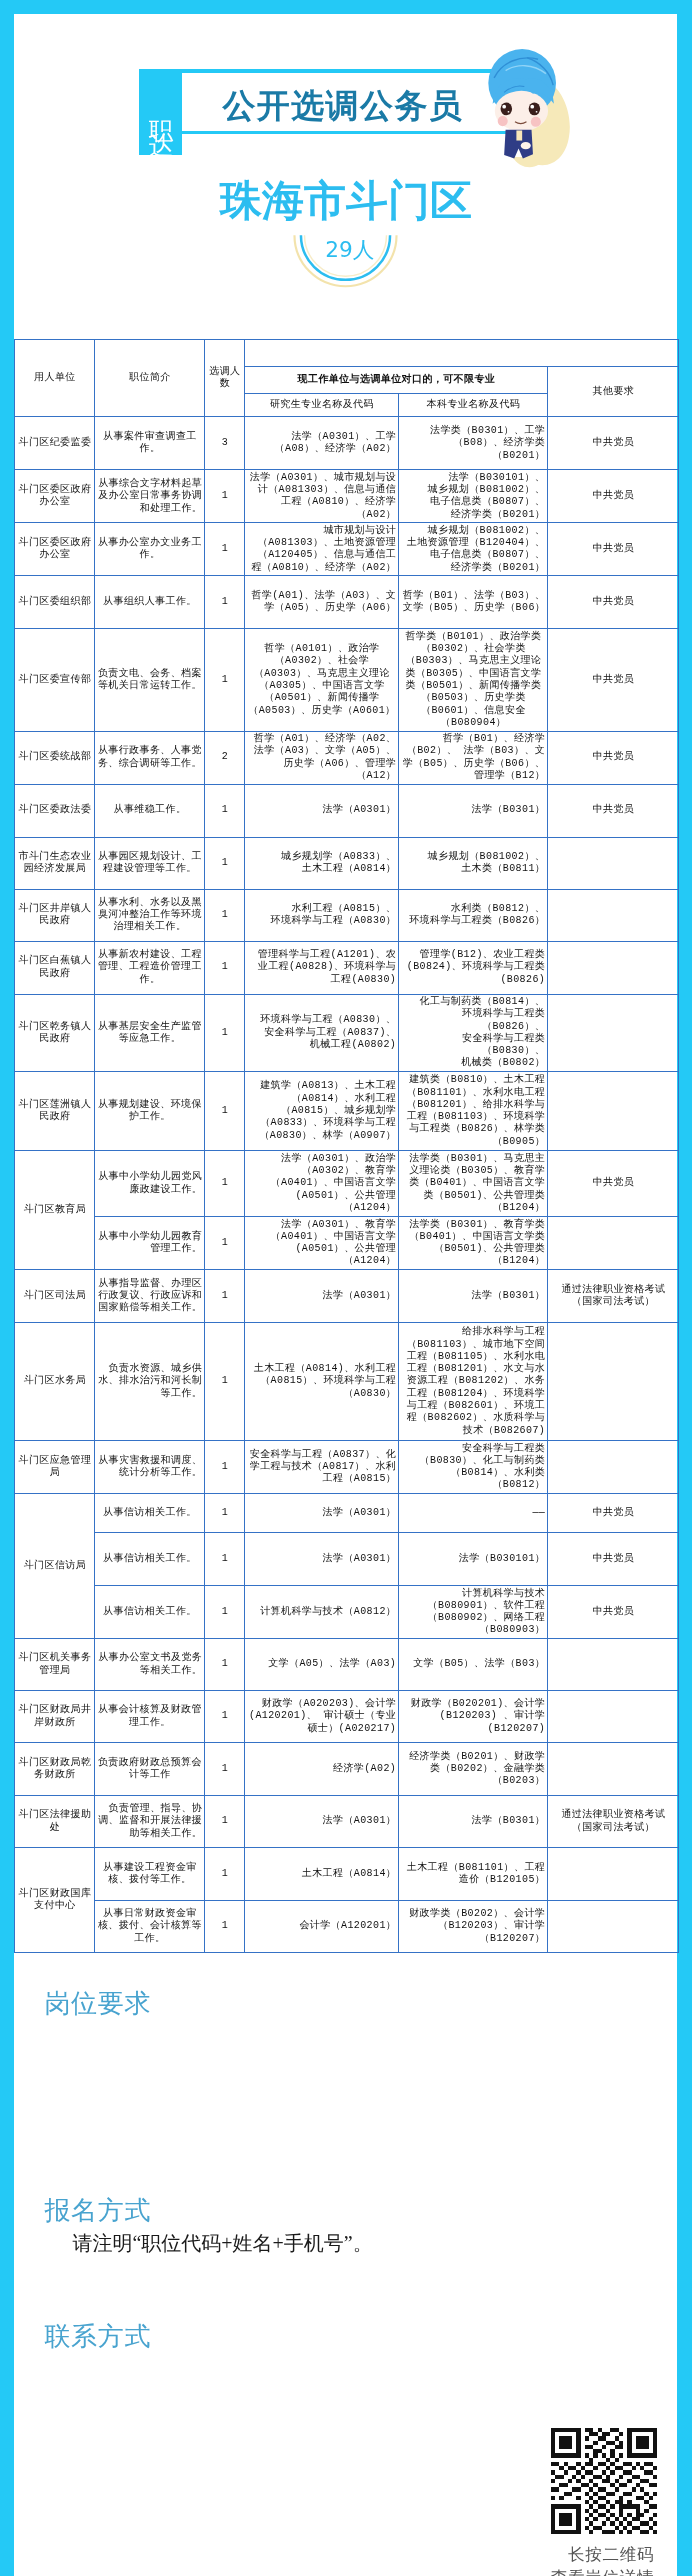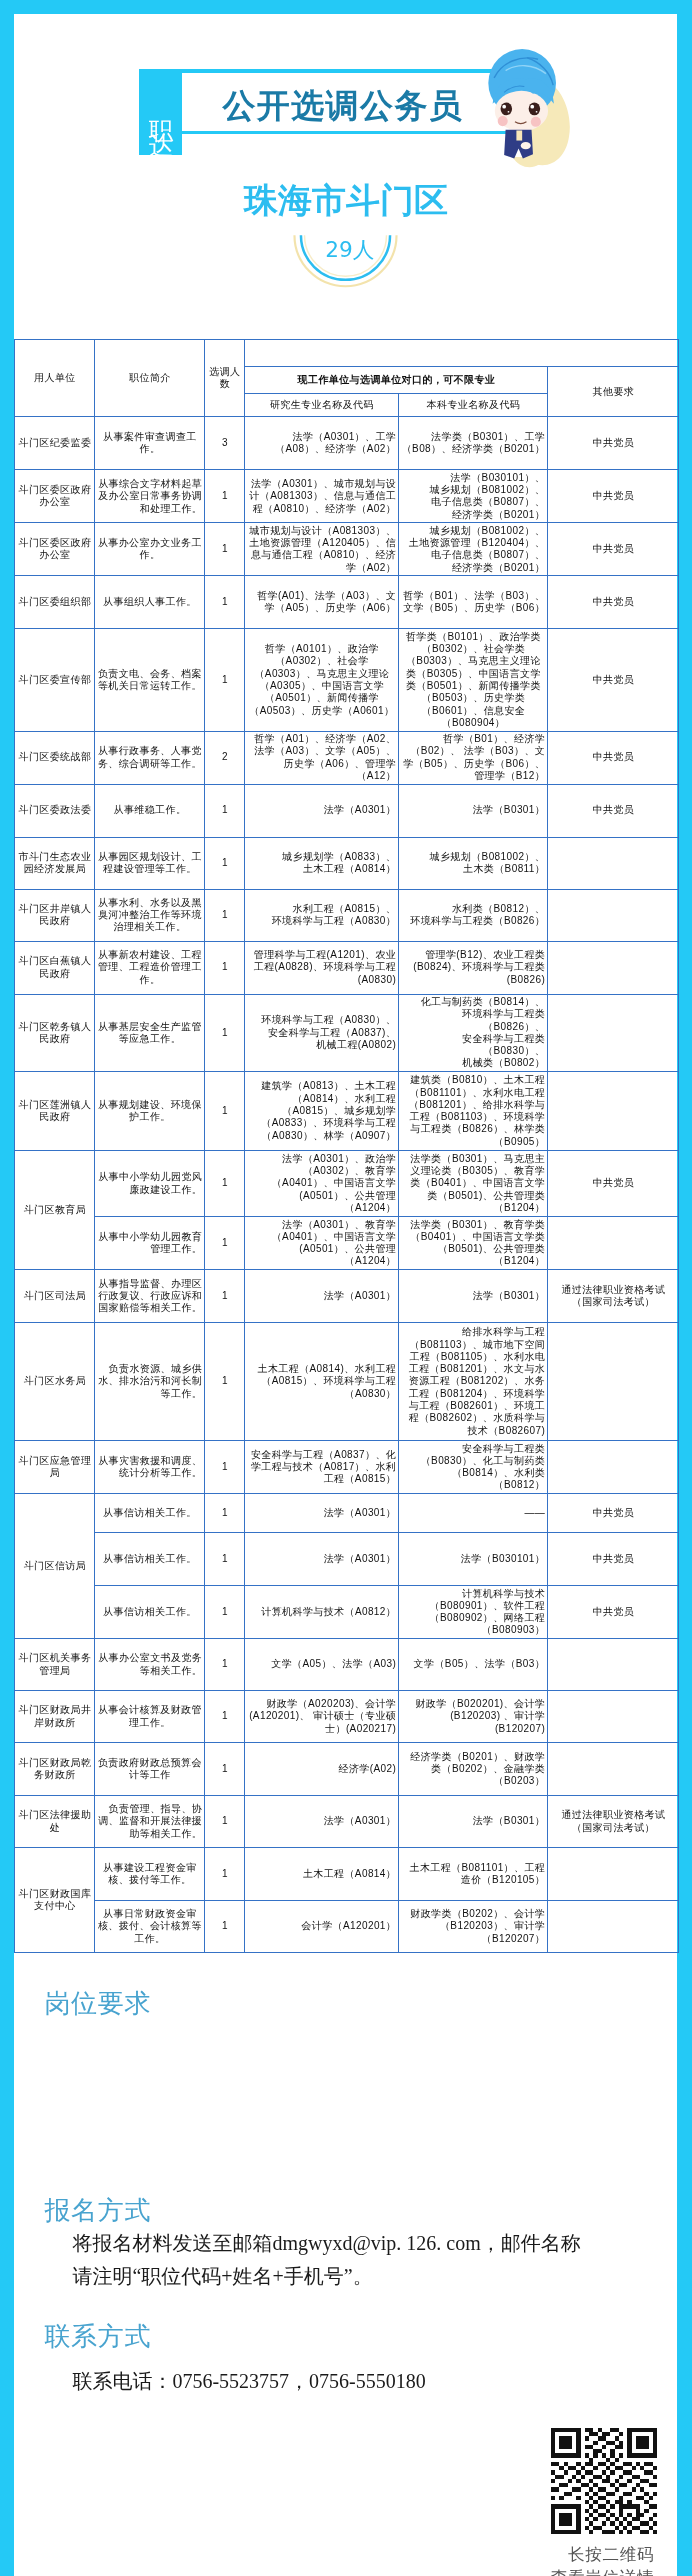--- a/index.html
+++ b/index.html
@@ -7,25 +7,25 @@
 body{background:#24c9f6;padding:14.4px;min-height:2576px;font-family:"DejaVu Sans",sans-serif;color:#1a1a1a}
 .panel{background:#fff;width:663px;min-height:2547px;position:relative}
 
 .hero{position:relative;height:325px}
 .title-box{position:absolute;left:125px;top:55px;width:368px;height:86px}
 .tag{position:absolute;left:0;top:0;width:43px;height:86px;background:#24c9f6;display:flex;align-items:center;justify-content:center}
 .tag span{writing-mode:vertical-rl;color:#fff;font-size:24.5px;letter-spacing:10.8px;line-height:29px;font-family:"DejaVu Sans",sans-serif}
 .title-inner{position:absolute;left:43px;top:0;width:325px;height:65px;border-top:4.3px solid #24c9f6;border-bottom:3.6px solid #24c9f6;background:#fff}
 .title-text{position:absolute;left:40px;top:12.3px;font-size:33px;line-height:40px;font-weight:bold;letter-spacing:1.4px;color:#1a7aa6;white-space:nowrap}
 .mascot{position:absolute;left:470px;top:35px;width:90px;height:119px}
-.region{position:absolute;left:0;top:167px;width:663px;text-align:center;font-size:34px;line-height:39px;font-weight:bold;color:#2cbdf0;white-space:nowrap}
+.region{position:absolute;left:0;top:167px;width:663px;text-align:center;font-size:42px;line-height:39px;font-weight:bold;color:#2cbdf0;white-space:nowrap}
 .arcs{position:absolute;left:274px;top:209px;width:115px;height:72px}
 .count{position:absolute;left:278px;top:223px;width:115px;text-align:center;font-size:21.6px;line-height:26px;font-weight:normal;color:#2cbdf0}
 
-.jobs{width:663px;border-collapse:collapse;table-layout:fixed;font-family:Liberation Sans, sans-serif;font-size:10px;line-height:12.3px;letter-spacing:0.4px;color:#111}
+.jobs{width:663px;border-collapse:collapse;table-layout:fixed;font-family:Liberation Mono, monospace;font-size:10px;line-height:12.3px;letter-spacing:0.4px;color:#111}
 .jobs td{border:1.4px solid #3572c6;vertical-align:middle;padding:1.4px 2.2px;white-space:pre-line;overflow-wrap:anywhere}
 .jobs td.u{padding:1.4px 0.7px;text-align:center}
 .jobs td.c{text-align:center}
 .jobs td.l{text-align:right}
 .jobs td.hd{text-align:center}
 .jobs td.b{font-weight:bold}
 
 .bottom{position:relative;height:651px}
 .sec-h{position:absolute;left:30px;font-size:26px;line-height:30px;font-weight:normal;color:#48a3cf;white-space:nowrap;letter-spacing:0.7px}
 .sec-lines{position:absolute;left:59px;font-family:"Liberation Serif","DejaVu Serif",serif;font-size:20px;color:#1a1a1a;white-space:nowrap}
@@ -330,28 +330,24 @@
       <td class="c"></td>
     </tr>
   </tbody>
     </table>
 
   <div class="bottom">
     <div class="sec-h" style="top:35px">岗位要求</div>
 
     <div class="sec-h" style="top:242px">报名方式</div>
     <div class="sec-lines tight" style="top:274px;left:58px">
-      <div class="ln">将报名材料发送至邮箱dmgwyxd@vip. 126. com，邮件名称</div>
       <div class="ln">请注明“职位代码+姓名+手机号”。</div>
     </div>
 
     <div class="sec-h" style="top:368px">联系方式</div>
-    <div class="sec-lines tight" style="top:412px;left:58px">
-      <div class="ln">联系电话：0756-5523757，0756-5550180</div>
-    </div>
 
     <svg class="qr" viewBox="0 0 25 25" shape-rendering="crispEdges">
       <rect width="25" height="25" fill="#fff"></rect>
       <g fill="#111">
         <rect x="0" y="0" width="7" height="7"></rect>
           <rect x="1" y="1" width="5" height="5" fill="#fff"></rect>
           <rect x="2" y="2" width="3" height="3"></rect>
         <rect x="18" y="0" width="7" height="7"></rect>
           <rect x="19" y="1" width="5" height="5" fill="#fff"></rect>
           <rect x="20" y="2" width="3" height="3"></rect>

